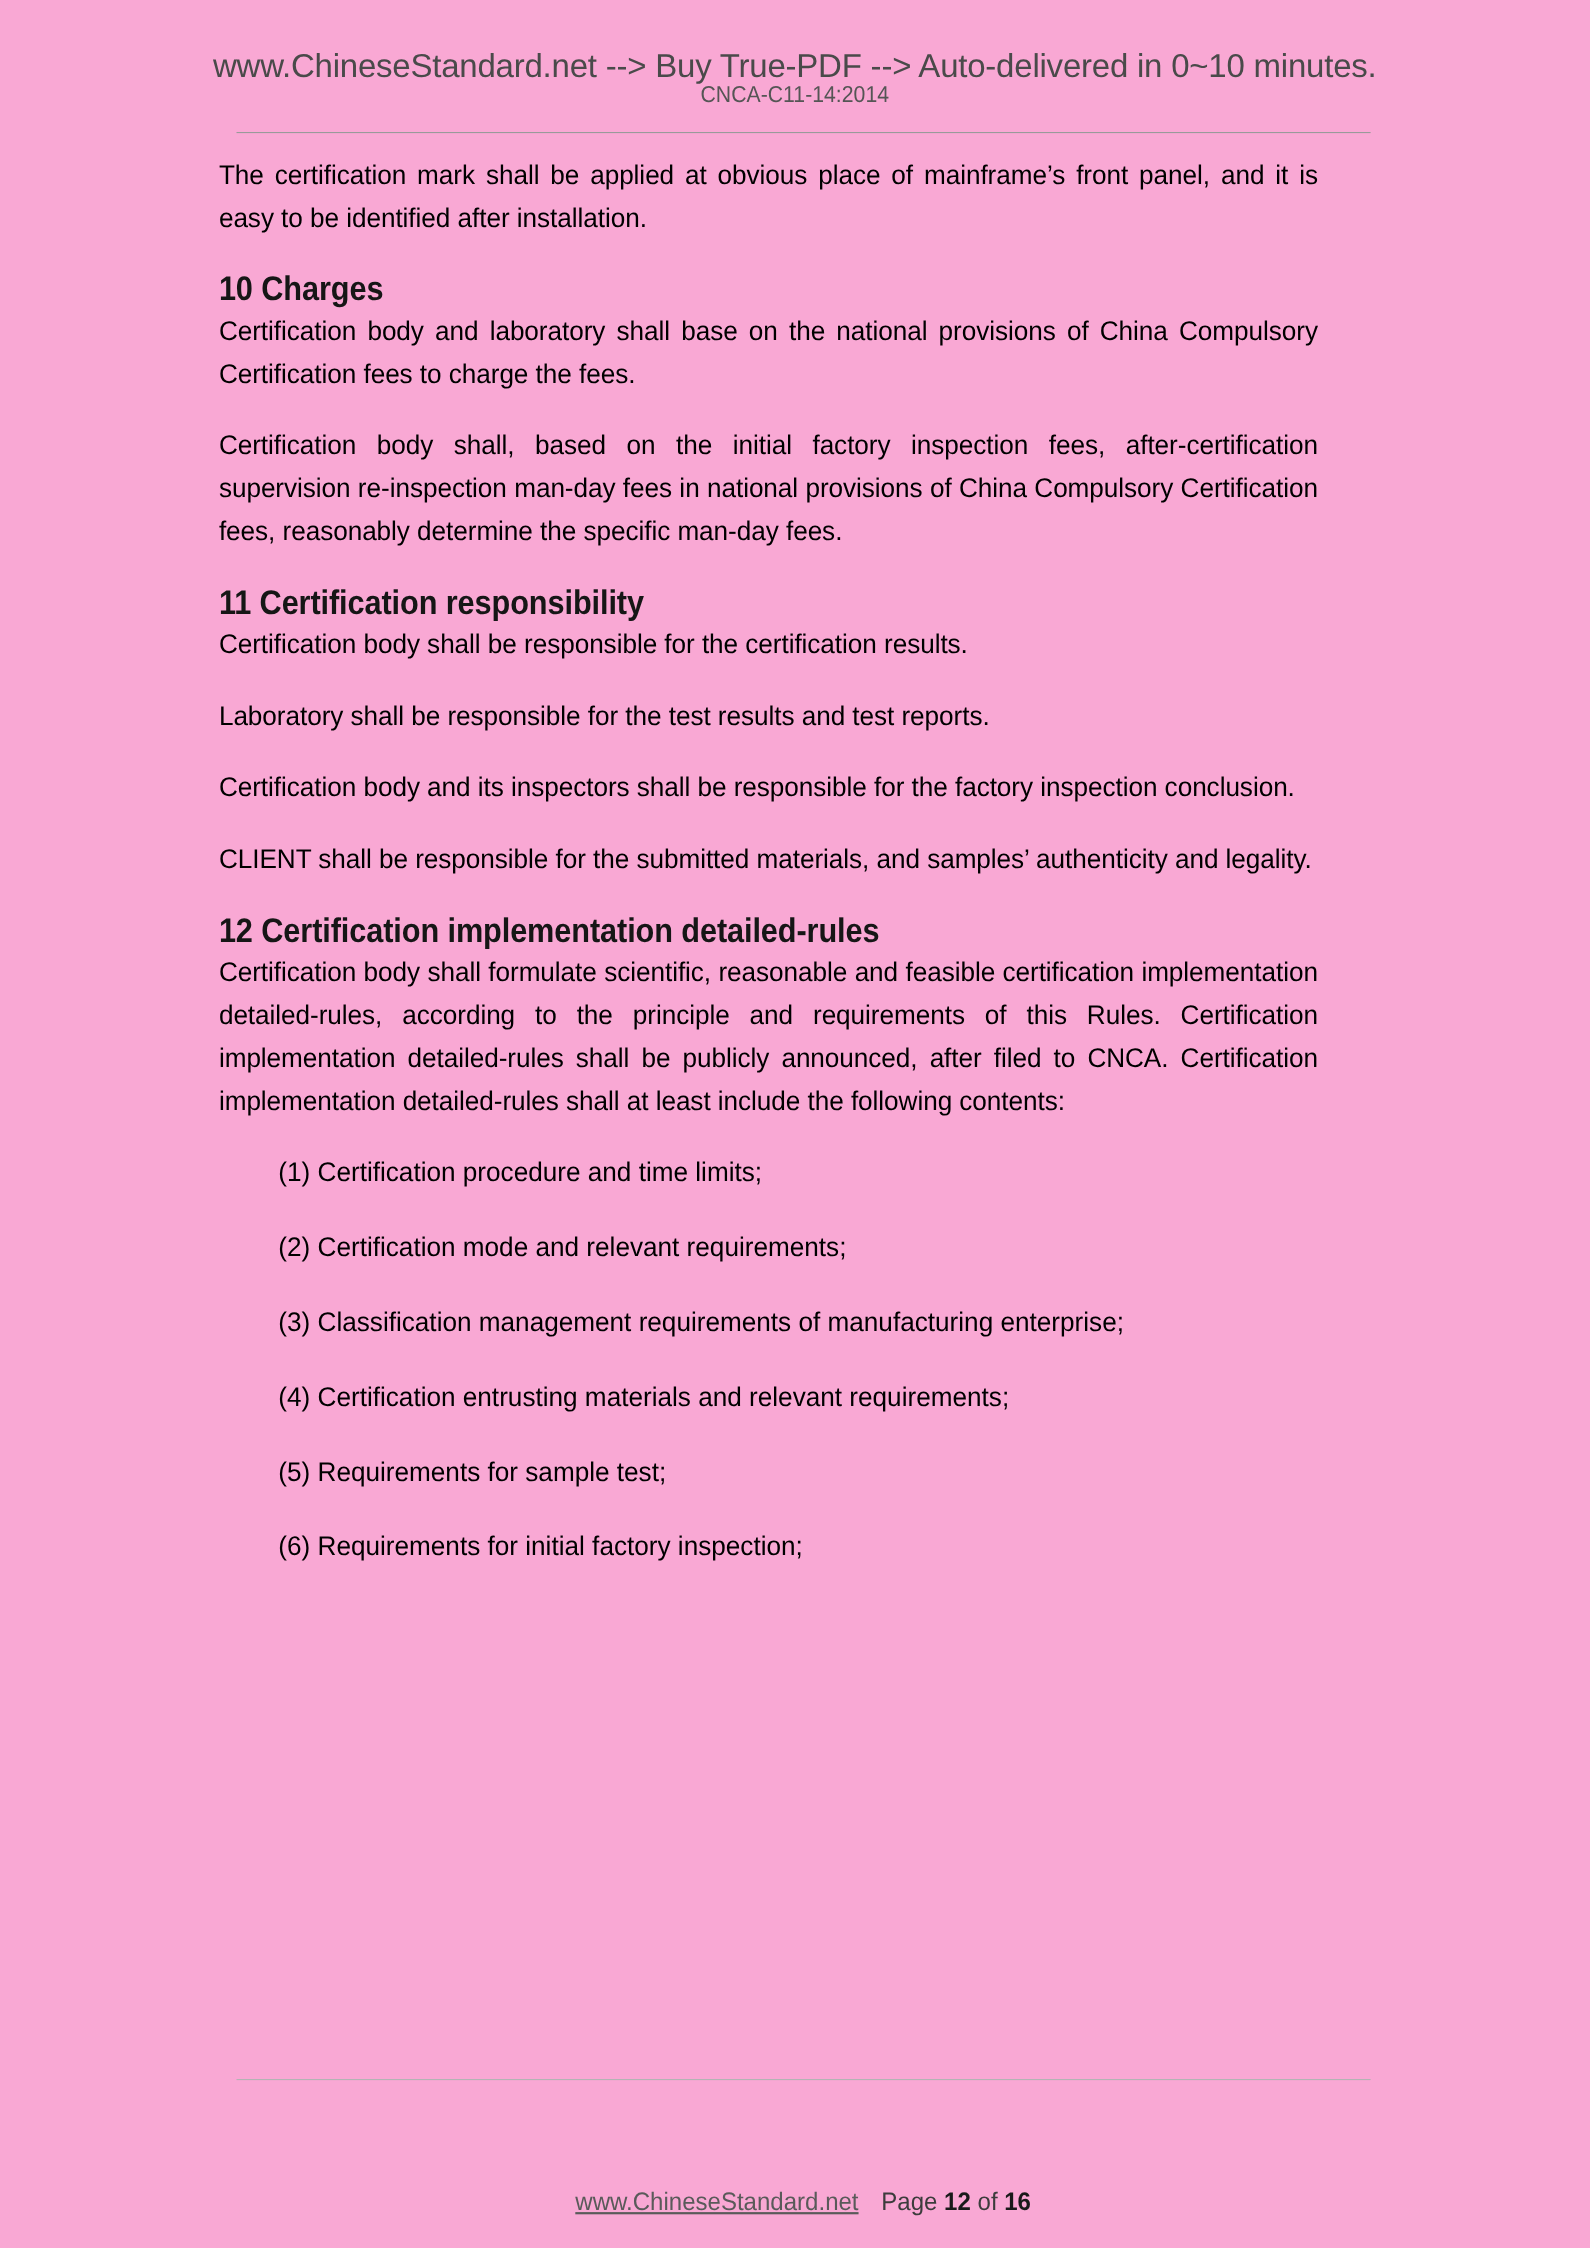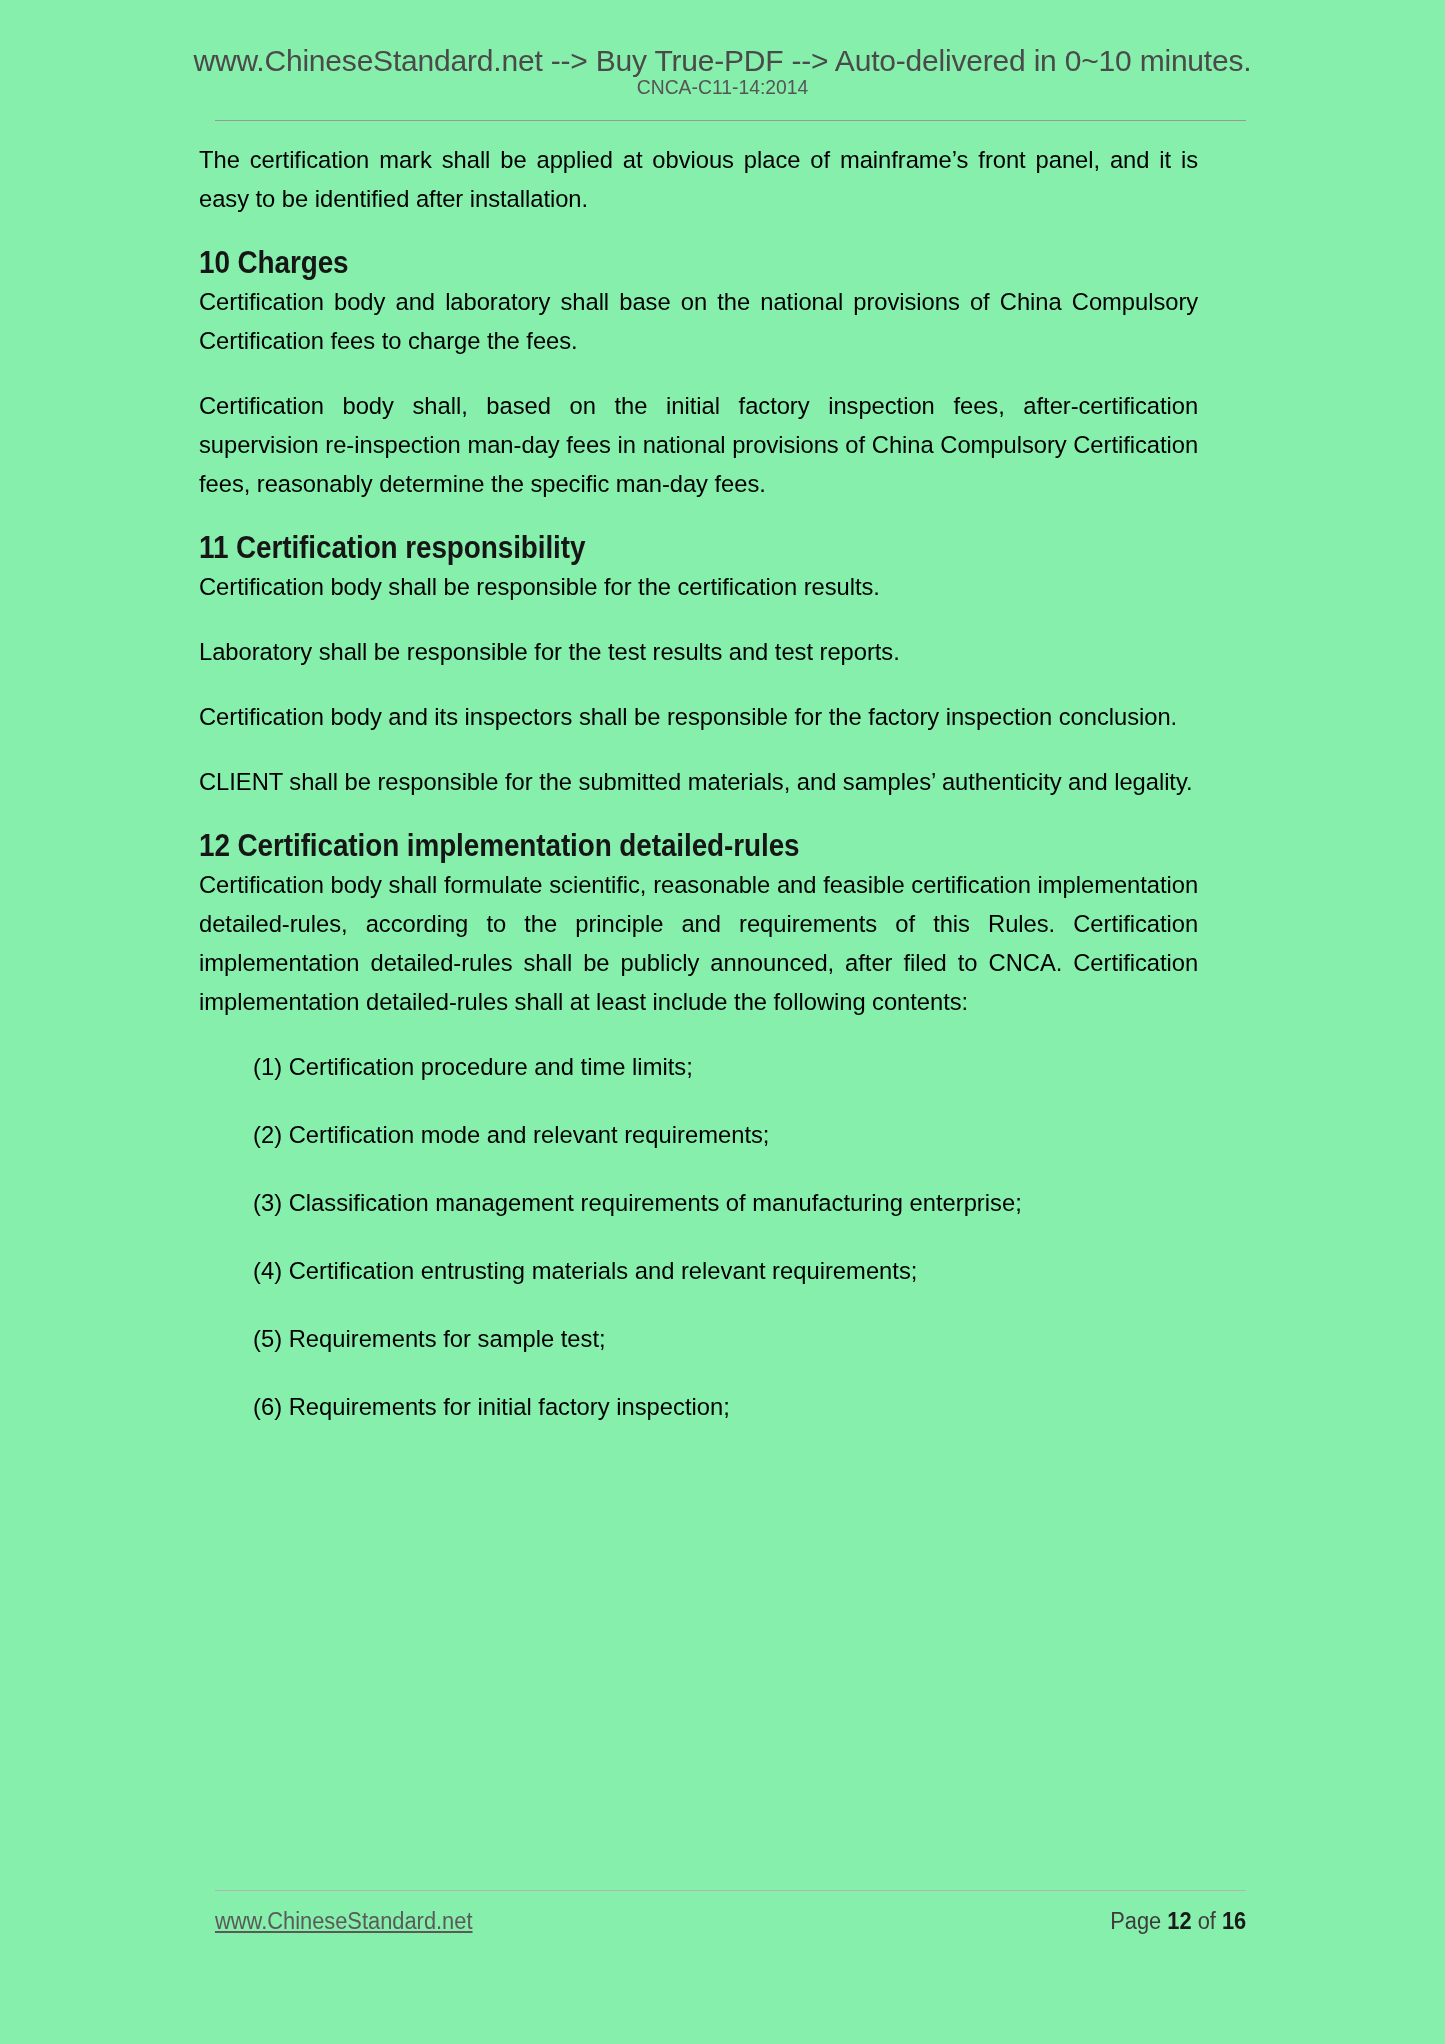--- a/index.html
+++ b/index.html
@@ -10,21 +10,21 @@
 
   body {
     font-family: "Liberation Sans", sans-serif;
     -webkit-font-smoothing: antialiased;
   }
 
   .page {
     position: relative;
     width: 1445px;
     height: 2044px;
-    background: #86efac;
+    background: #f9a8d4;
     box-sizing: border-box;
     overflow: hidden;
   }
 
   
   .header {
     position: absolute;
     top: 44px;
     left: 0;
     width: 100%;
@@ -124,26 +124,26 @@
     position: absolute;
     top: 1890px;
     left: 215px;
     width: 1031px;
     height: 1px;
     background: #b4b4b4;
   }
 
   .footer {
     position: absolute;
-    top: 1908px;
+    top: 1988px;
     left: 215px;
     width: 1031px;
     display: flex;
     align-items: baseline;
-    justify-content: space-between;
+    justify-content: center;
   }
 
   .footer-link {
     font-family: "Liberation Sans", sans-serif;
     font-size: 23px;
     color: #5a5a5a;
     text-decoration: underline;
     transform: scaleX(0.95);
     transform-origin: left top;
     white-space: nowrap;

